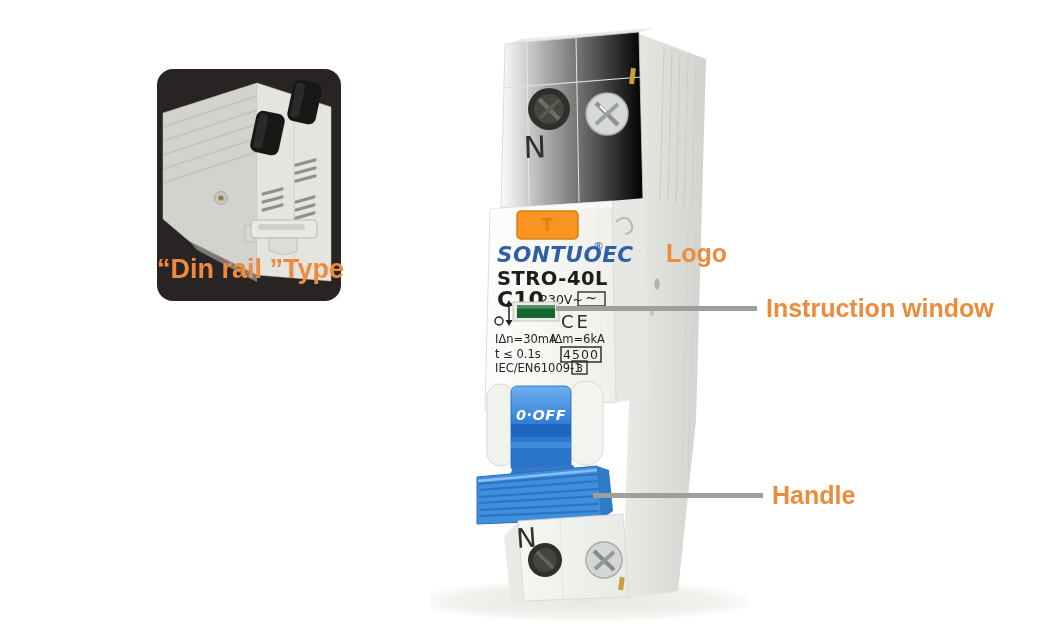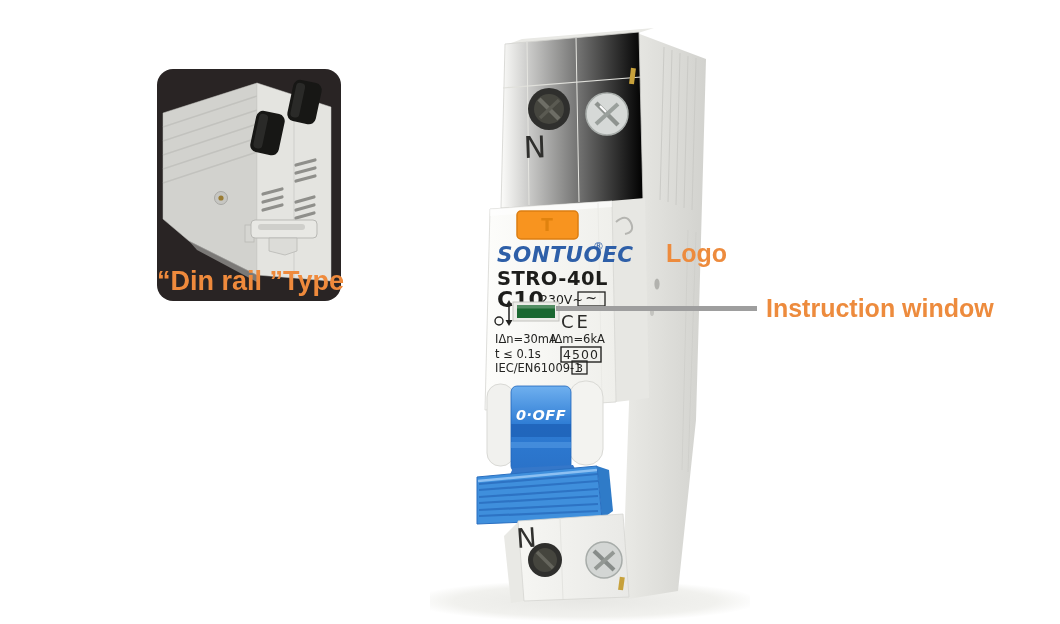--- a/index.html
+++ b/index.html
@@ -7,21 +7,21 @@
     position:relative;width:1060px;height:624px;background:#ffffff;
     overflow:hidden;font-family:"Liberation Sans",sans-serif;
   }
   
   .inset{
     position:absolute;left:157px;top:69px;width:184px;height:232px;
     background:#292424;border-radius:16px;
   }
   .inset svg{position:absolute;left:0;top:0;}
   .inset-caption{
-    position:absolute;left:0;bottom:4px;width:100%;text-align:center;
+    position:absolute;left:0;bottom:16px;width:100%;text-align:center;
     color:#ef8a3c;font-size:27px;font-weight:700;white-space:nowrap;
     letter-spacing:0px;
   }
   
   .product{position:absolute;left:430px;top:15px;}
   .product text{font-family:"DejaVu Sans","Liberation Sans",sans-serif;}
   
   .callout{position:absolute;display:flex;align-items:center;height:30px;}
   .callout .line{height:5px;background:#9e9e9e;}
   .callout .text{
@@ -248,14 +248,18 @@
   <div class="callout callout-logo">
     <div class="line"></div>
     <span class="text">Logo</span>
   </div>
 
   <div class="callout callout-instruction">
     <div class="line"></div>
     <span class="text">Instruction window</span>
   </div>
 
+  <div class="callout callout-handle">
+    <div class="line"></div>
+    <span class="text">Handle</span>
+  </div>
 
 </div>
 
 </body></html>

